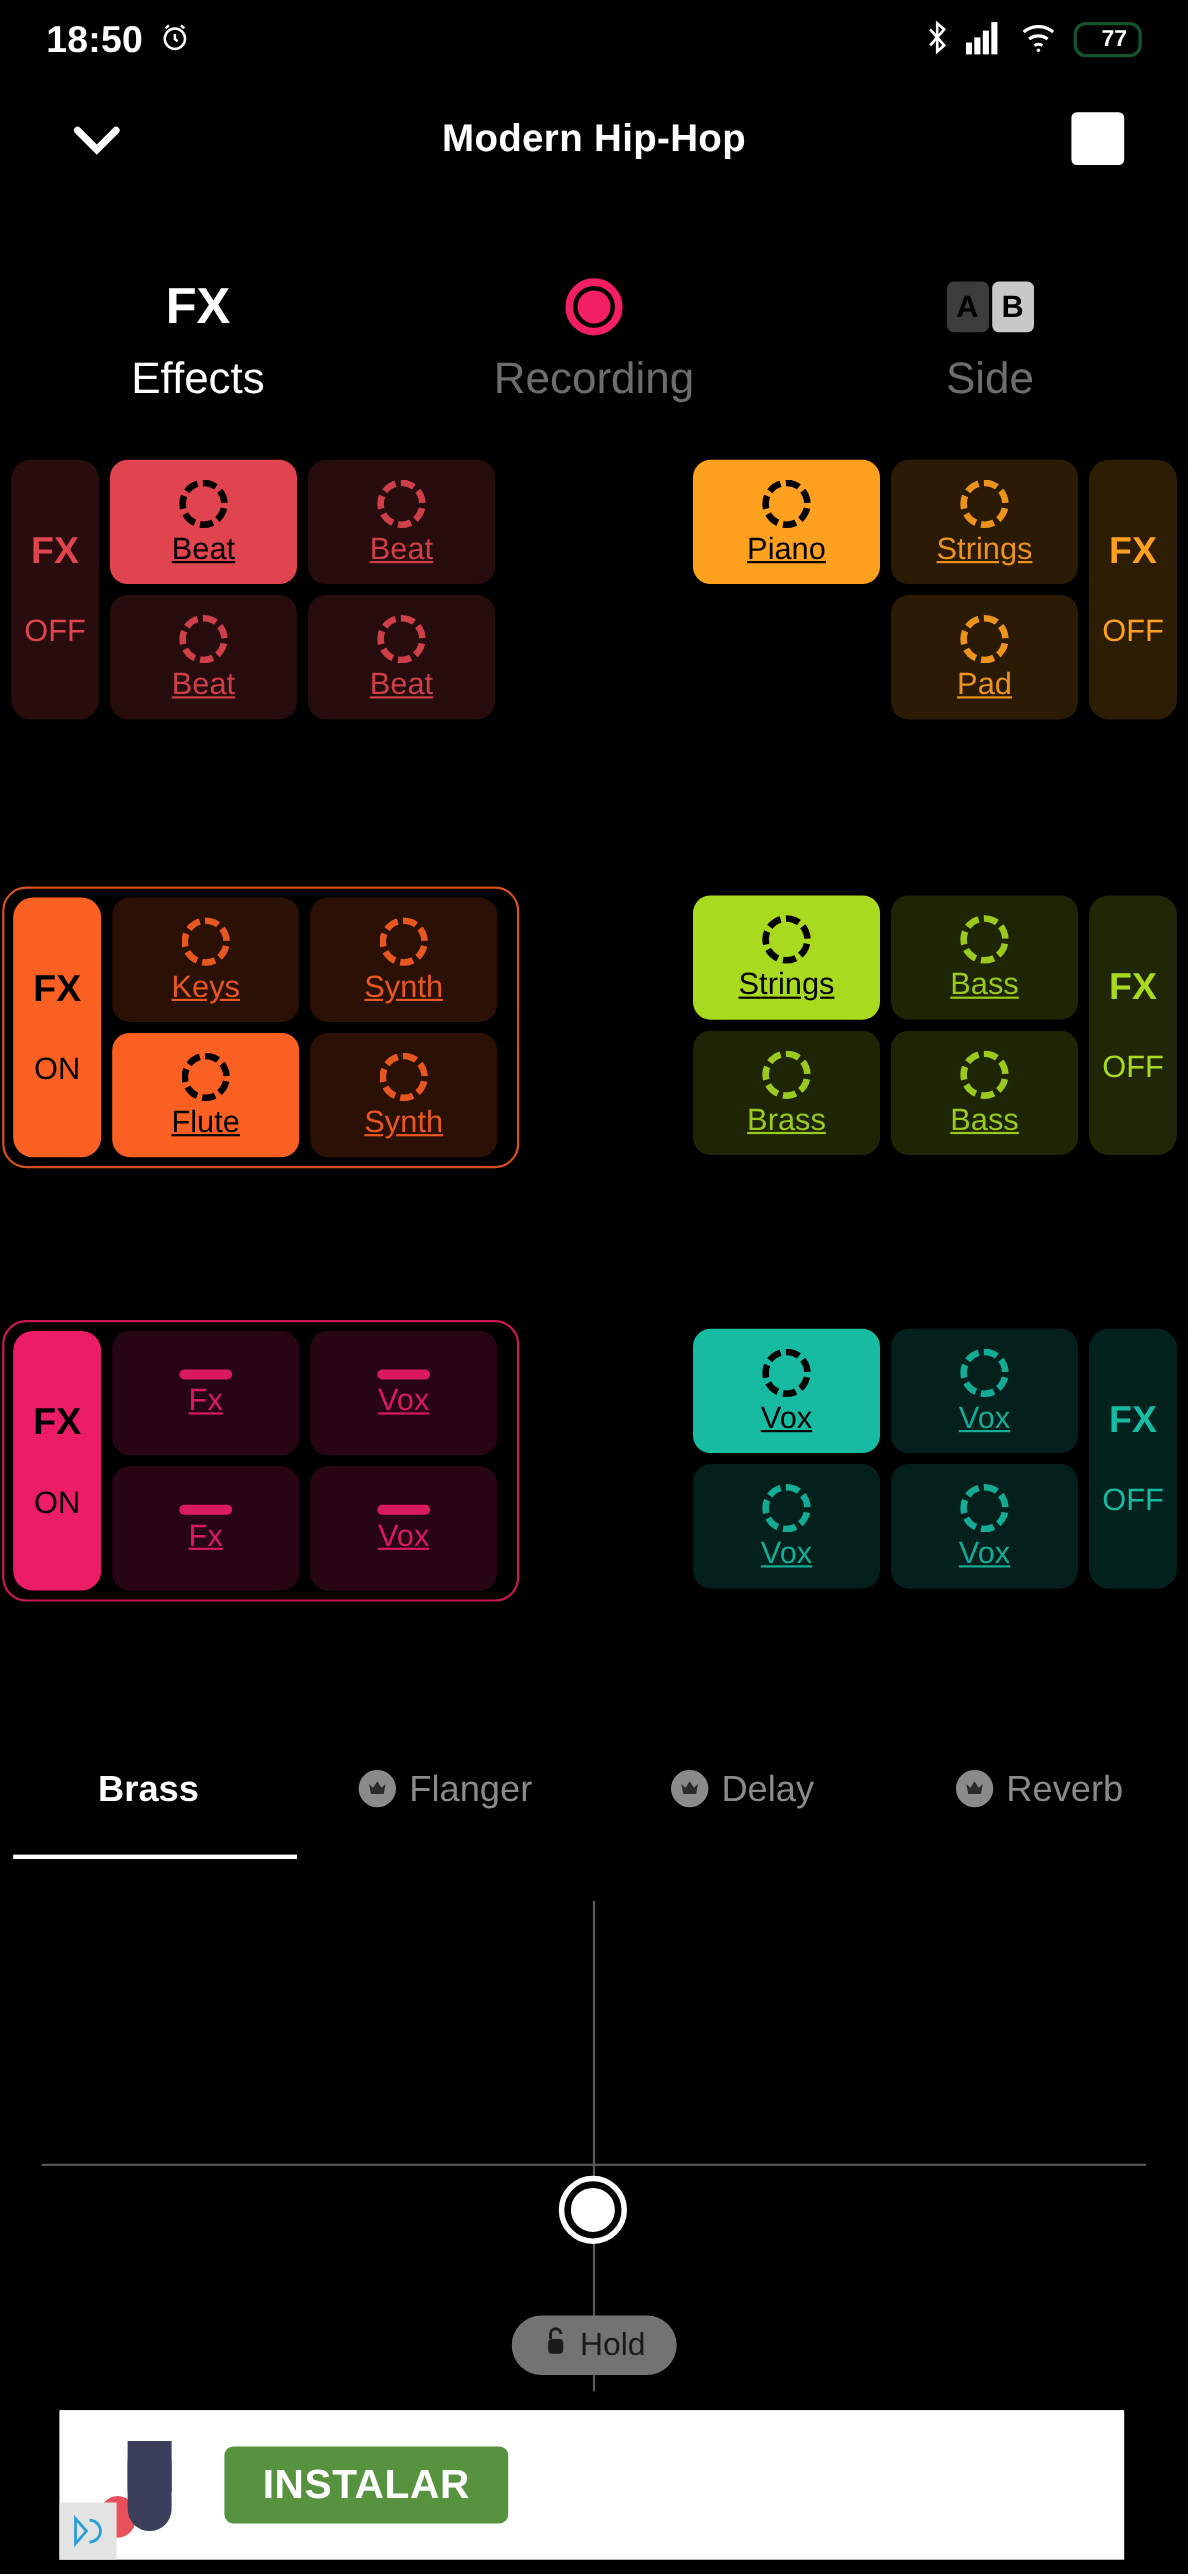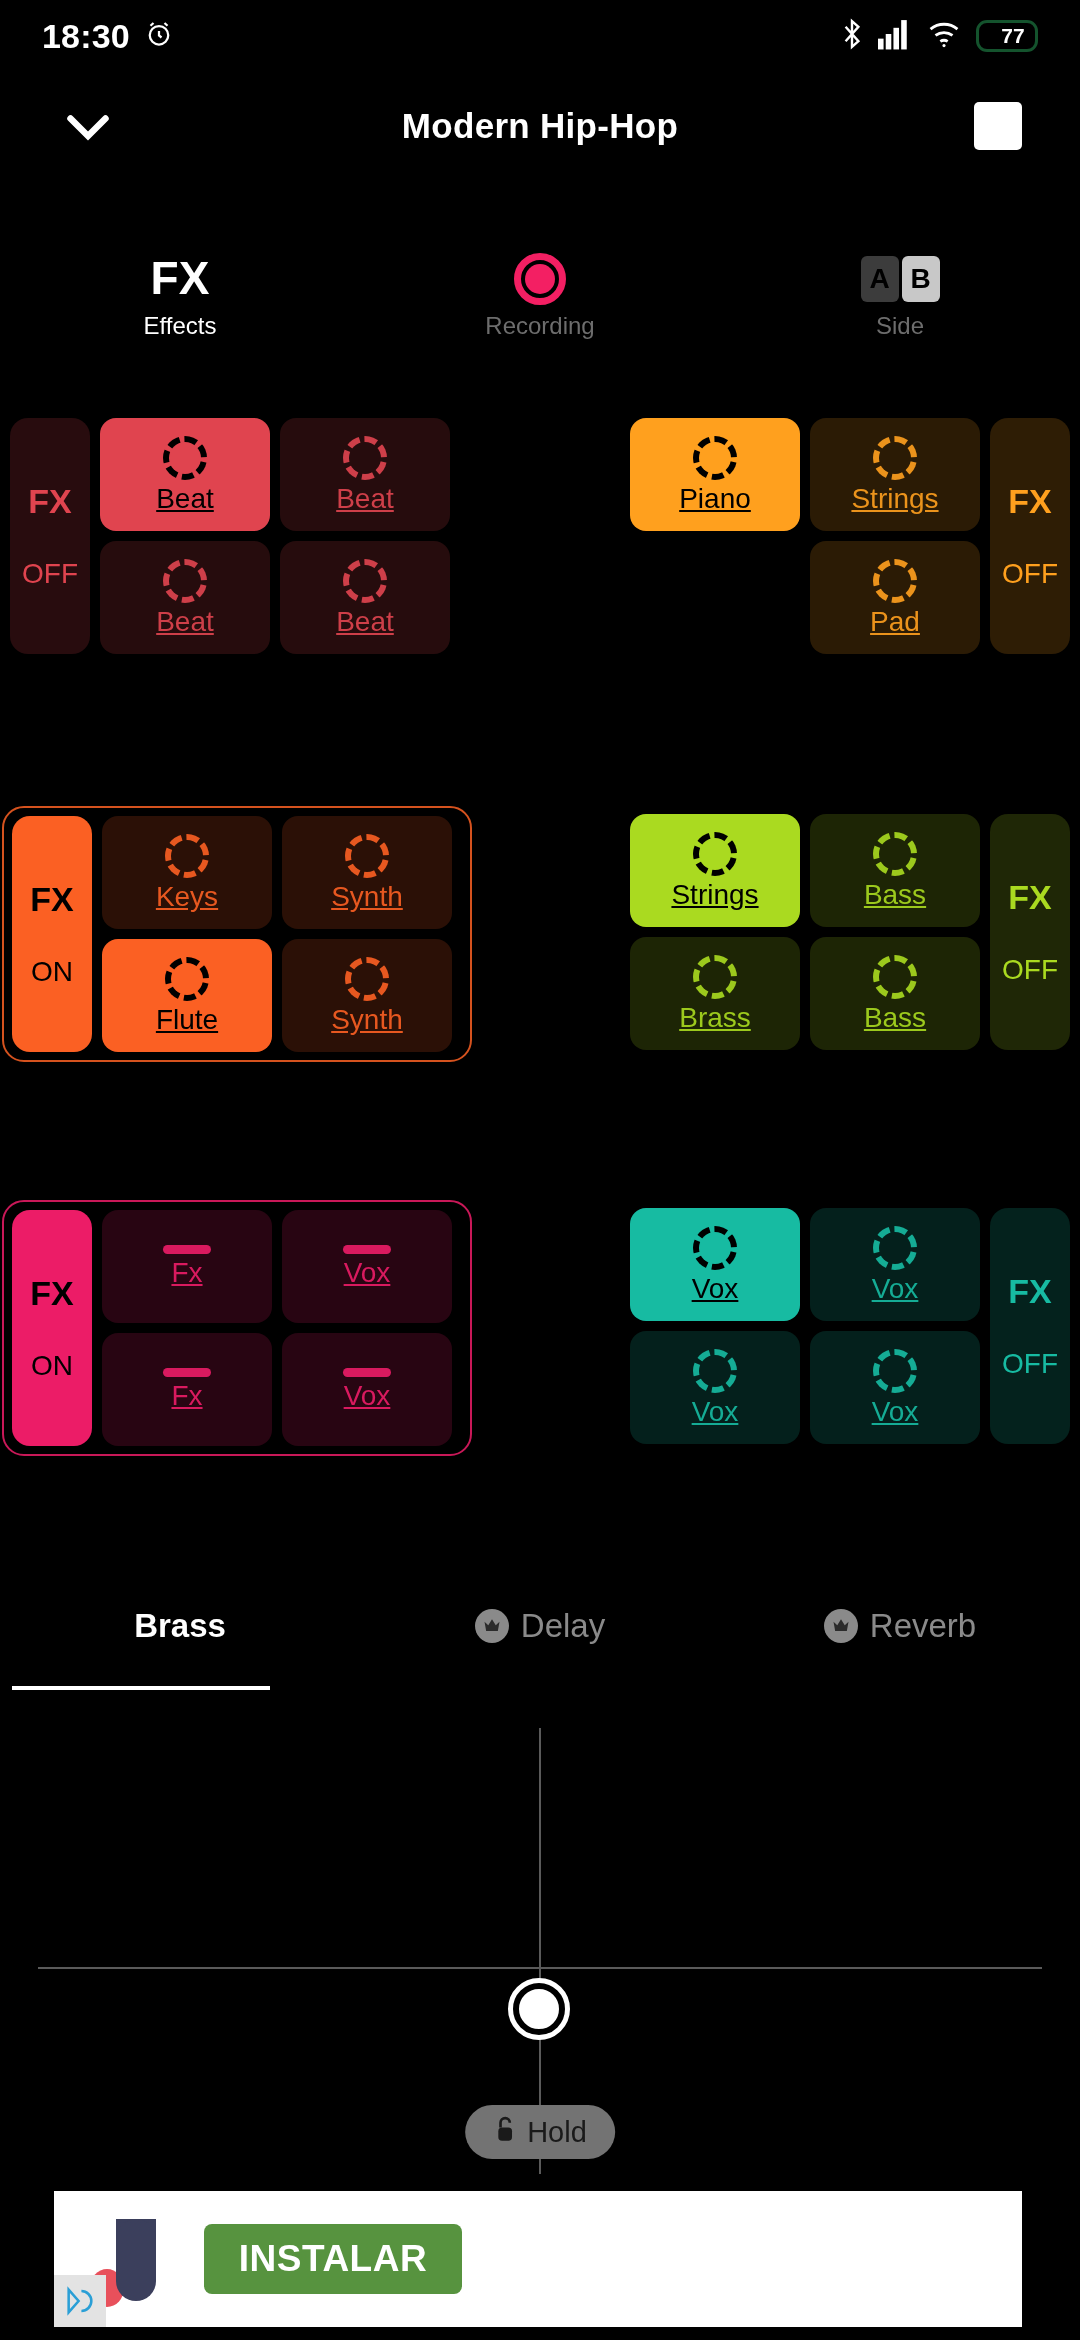--- a/index.html
+++ b/index.html
@@ -54,21 +54,21 @@
   }
   .rec-dot i{ width:30px; height:30px; border-radius:50%; background:#f31f63; display:block; }
   .ab{ display:flex; gap:3px; }
   .ab span{
     width:38px; height:46px; border-radius:6px;
     display:flex; align-items:center; justify-content:center;
     font-size:28px; font-weight:700;
   }
   .ab .a{ background:#3c3c3c; color:#000; }
   .ab .b{ background:#c8c8c8; color:#000; }
-  .mode-lbl{ margin-top:2px; font-size:24px; }
+  .mode-lbl{ margin-top:12px; font-size:40px; }
   .mode-lbl.on{ color:#fff; }
   .mode-lbl.off{ color:#6d6d6d; }
 
   
   .grid{ position:absolute; left:0; top:418px; width:1080px; height:1140px; }
   .bank{ position:absolute; display:flex; }
   .bank.outlined{ border-radius:22px; padding:8px; }
 
   .fxcol{
     width:80px; border-radius:18px;
@@ -165,21 +165,21 @@
     color:#fff; font-size:37px; font-weight:700; letter-spacing:.5px;
   }
 </style>
 </head>
 <body>
 
 <div class="screen">
 
   <div class="statusbar">
     <div class="sb-left">
-      <span class="sb-time">18:30</span>
+      <span class="sb-time">18:50</span>
       <span>
         <svg width="30" height="30" viewBox="0 0 24 24" fill="none" stroke="#fff" stroke-width="1.8">
           <circle cx="12" cy="13" r="7.4"></circle>
             <path d="M12 9.6v3.6l2 1.6"></path>
           <path d="M5.2 5.4 7.6 3.2M18.8 5.4 16.4 3.2"></path>
         </svg>
       </span>
     </div>
     <div class="sb-right">
       <span>
@@ -406,20 +406,28 @@
         <div class="fxcol tall" style="background: rgb(4, 34, 29);">
           <span class="fxt" style="color: rgb(23, 187, 162);">FX</span>
           <span class="fxs" style="color: rgb(23, 187, 162);">OFF</span>
         </div>
       </div>
     </div>
 
   <div class="tabs">
       <div class="tab active">
         <span>Brass</span>
+      </div>
+      <div class="tab locked">
+        <span class="crown">
+          <svg width="20" height="20" viewBox="0 0 24 24" fill="#2b2b2b">
+            <path d="M3 7l4.5 4L12 4l4.5 7L21 7l-2 11H5z"></path>
+          </svg>
+        </span>
+        <span>Flanger</span>
       </div>
       <div class="tab locked">
         <span class="crown">
           <svg width="20" height="20" viewBox="0 0 24 24" fill="#2b2b2b">
             <path d="M3 7l4.5 4L12 4l4.5 7L21 7l-2 11H5z"></path>
           </svg>
         </span>
         <span>Delay</span>
       </div>
       <div class="tab locked">

